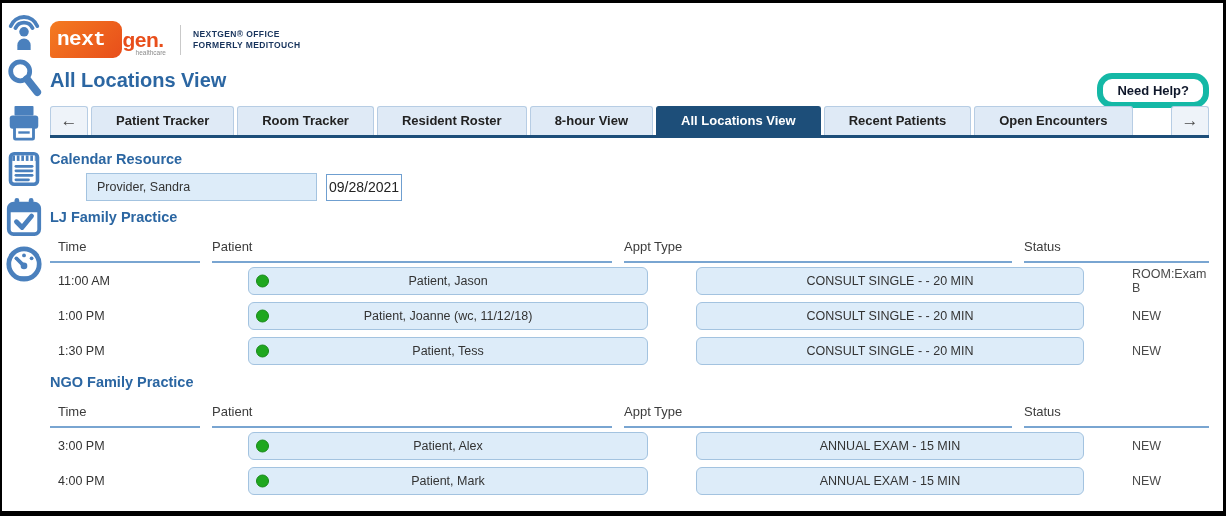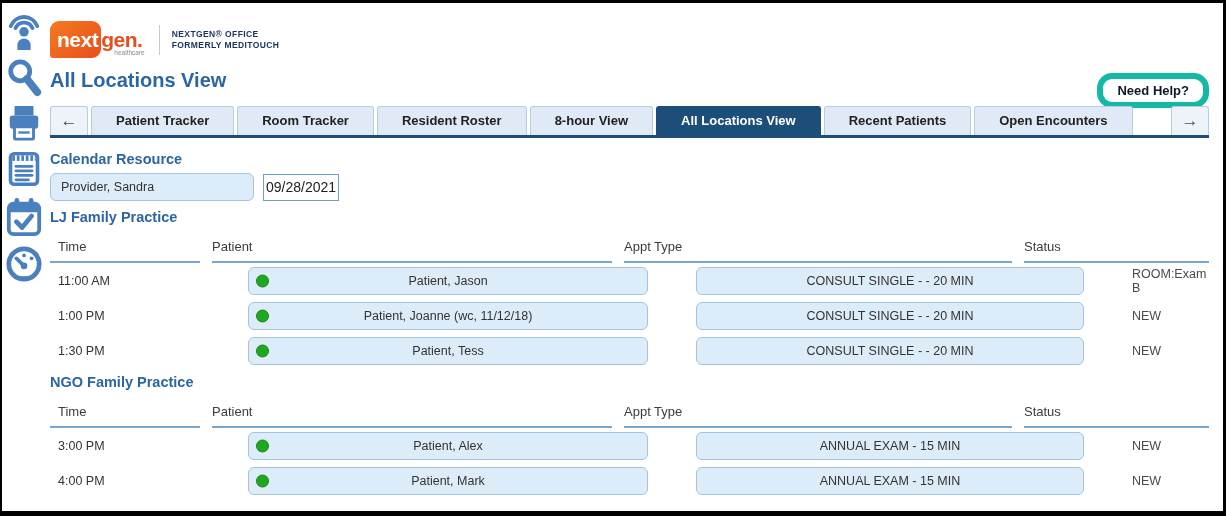--- a/index.html
+++ b/index.html
@@ -16,21 +16,21 @@
     padding-top: 5px; gap: 7px;
   }
   .rail svg { display: block; }
   
   .main { position: absolute; left: 46px; top: 0; right: 0; bottom: 0; }
   .brandrow { position: absolute; left: 2px; top: 18px; display: flex; align-items: center; }
   .logo { display: flex; align-items: flex-end; }
   .logo-box {
     background: linear-gradient(135deg, #f47b20, #e84e1b);
     color: #fff; font-weight: bold; font-size: 21px; line-height: 1;
-    padding: 8px 3px 8px 7px; border-radius: 9px 9px 9px 3px; letter-spacing: -0.5px;
+    padding: 8px 17px 8px 7px; border-radius: 9px 9px 9px 3px; letter-spacing: -0.5px; font-family: Liberation Mono, monospace;
   }
   .logo-rest { color: #e84e1b; font-weight: bold; font-size: 21px; line-height: 1; letter-spacing: -0.5px; padding-bottom: 8px; }
   .logo-sub { color: #8b8b8b; font-size: 6.5px; margin-left: -28px; padding-bottom: 2px; }
   .brand-divider { width: 1px; height: 30px; background: #c9c9c9; margin: 0 12px 0 14px; }
   .product-name { color: #17335c; font-weight: bold; font-size: 8.5px; letter-spacing: 0.4px; line-height: 1.25; }
   .page-title { position: absolute; left: 2px; top: 66px; color: #2b66a2; font-size: 20px; font-weight: bold; }
   .help-btn {
     position: absolute; right: 14px; top: 70px;
     background: #fff; color: #0f172a; font-weight: bold; font-size: 13px;
     border: 6px solid #14b8a6; border-radius: 15px; padding: 4px 14px; cursor: pointer;
@@ -52,23 +52,23 @@
     font-size: 13px; font-weight: bold; color: #222; line-height: 28px;
     cursor: pointer; white-space: nowrap; flex: 0 0 auto;
   }
   .tab.active { background: #1d4e79; border-color: #1d4e79; color: #fff; }
   .tab-spacer { flex: 1 1 auto; }
   
   .sec-heading { color: #2b66a2; font-size: 14.5px; font-weight: bold; }
   .cal-heading { position: absolute; left: 2px; top: 148px; }
   .inputs-row { position: absolute; left: 2px; top: 170px; display: flex; gap: 9px; align-items: center; }
   .provider-select {
-    width: 204px; height: 28px; background: #ddecf9; border: 1px solid #a3c3e0;
-    border-radius: 6px; font-size: 12.5px; color: #333; padding-left: 10px;
-    display: flex; align-items: center; cursor: pointer;
+    width: 231px; height: 28px; background: #ddecf9; border: 1px solid #a3c3e0;
+    border-radius: 0; font-size: 12.5px; color: #333; padding-left: 10px;
+    display: flex; align-items: center; cursor: pointer; margin-left: 36px;
   }
   .date-input {
     width: 76px; height: 27px; background: #fff; border: 1.5px solid #6f9fd0;
     font-size: 14px; color: #222; text-align: center; font-family: "Liberation Sans", sans-serif;
   }
   
   .sections { position: absolute; left: 2px; top: 200px; right: 14px; }
   .practice-title { margin: 6px 0 6px 0; }
   .sched-table { width: 100%; }
   .sched-row {

